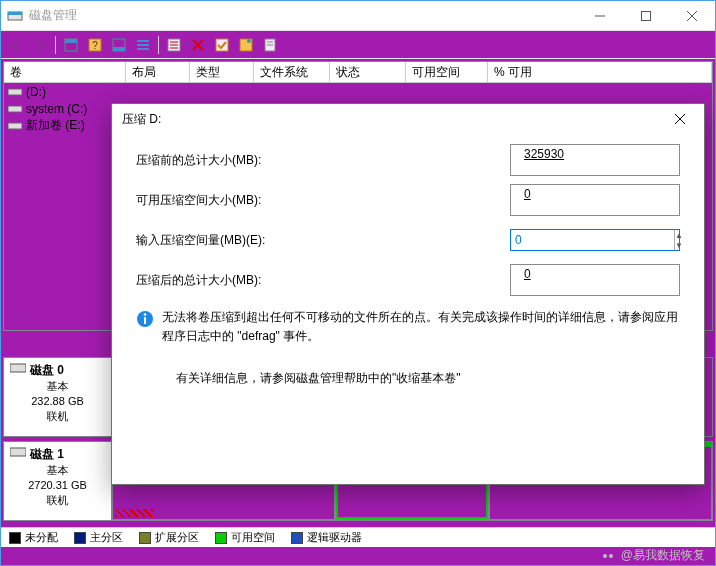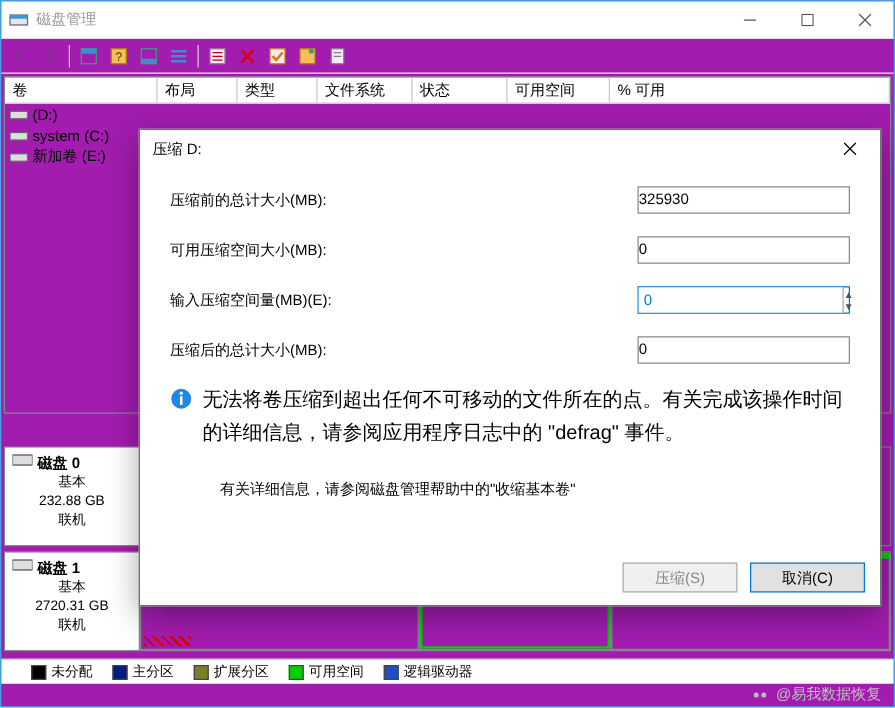--- a/index.html
+++ b/index.html
@@ -38,37 +38,37 @@
   .disk-parts { flex: 1; display: flex; }
   .part { border: 1px solid #828790; border-top-width: 5px; margin: 0; padding: 4px 6px 2px 6px; position: relative; font-size: 11px; line-height: 1.3; overflow: hidden; }
   .part.navy { border-top-color: #001a80; }
   .part.olive { border-top-color: #7a8028; }
   .part.green { border-top-color: #00d000; }
   .part .inner-green { position: absolute; inset: 0; border: 2px solid #00d000; pointer-events: none; }
   .part .hatched { position: absolute; left: 2px; bottom: 2px; width: 38px; height: 8px;
     background: repeating-linear-gradient(45deg, #d00 0 2px, transparent 2px 5px); }
 
   
-  .legend { position: absolute; left: 0; right: 0; bottom: 18px; height: 20px; display: flex; align-items: center; gap: 16px; padding: 0 24px; border-top: 1px solid #ccc; background: #fff; text-align: right; }
+  .legend { position: absolute; left: 0; right: 0; bottom: 18px; height: 20px; display: flex; align-items: center; gap: 16px; padding: 0 8px; border-top: 1px solid #ccc; background: #fff; text-align: right; }
   .legend .lg { display: flex; align-items: center; gap: 4px; font-size: 11px; }
   .legend .sw { width: 12px; height: 12px; border: 1px solid #444; }
   .dialog { position: absolute; left: 110px; top: 102px; width: 594px; height: 382px; background: #fff; border: 1px solid #707070; box-shadow: 0 8px 24px rgba(0,0,0,.35); display: flex; flex-direction: column; }
   .dialog .dtitlebar { height: 30px; display: flex; align-items: center; padding: 0 4px 0 10px; justify-content: center; }
   .dialog .dtitle { flex: 1; }
   .dialog .dclose { width: 40px; height: 26px; display: flex; align-items: center; justify-content: center; cursor: pointer; }
   .dialog .dbody { flex: 1; padding: 6px 24px; }
   .dialog .fld { display: flex; align-items: center; height: 40px; gap: 12px; }
   .dialog .fld label { flex: 1; }
-  .dialog .fld .val { width: 170px; height: 22px; border: 1px solid #7a7a7a; padding: 2px 0; background: #fff; }
+  .dialog .fld .val { width: 170px; height: 32px; border: 1px solid #7a7a7a; padding: 2px 13px; background: #fff; text-decoration: underline; }
   .dialog .fld .val.readonly { border-color: #8a8a8a; }
   .dialog .fld .spinwrap { width: 170px; height: 22px; display: flex; border: 1px solid #0078d7; }
   .dialog .fld .spinwrap input { flex: 1; border: 0; outline: 0; padding: 0 4px; font: inherit; color: #0078d7; }
   .dialog .fld .spinwrap .spins { width: 16px; display: flex; flex-direction: column; border-left: 1px solid #aaa; }
   .dialog .fld .spinwrap .spins .s { flex: 1; display: flex; align-items: center; justify-content: center; cursor: pointer; font-size: 8px; color: #555; }
-  .dialog .infoblock { display: flex; gap: 8px; padding: 8px 0 4px 0; font-size: 16px; line-height: 1.6; }
+  .dialog .infoblock { display: flex; gap: 8px; padding: 8px 0 4px 0; font-size: 12px; line-height: 1.6; }
   .dialog .infoblock .iicon { width: 18px; height: 18px; flex: 0 0 18px; margin-top: 2px; }
   .dialog .dbuttons { height: 44px; display: flex; justify-content: flex-end; align-items: center; gap: 10px; padding: 0 12px; }
   .dialog button { width: 92px; height: 24px; font: inherit; border: 1px solid #adadad; background: #e1e1e1; cursor: pointer; }
   .dialog button.primary { border-color: #0078d7; }
   .dialog button:disabled { color: #888; background: #efefef; cursor: default; }
 
   
   .watermark { position: absolute; right: 10px; bottom: 1px; color: #bfbfbf; font-size: 12px; display: flex; align-items: center; gap: 6px; }
 </style>
 </head>
@@ -331,19 +331,15 @@
               <rect x="8" y="7" width="2" height="7" fill="#fff"></rect>
               <circle cx="9" cy="4.5" r="1.3" fill="#fff"></circle>
             </svg>
         </span>
         <span>无法将卷压缩到超出任何不可移动的文件所在的点。有关完成该操作时间的详细信息，请参阅应用程序日志中的 "defrag" 事件。</span>
       </div>
 
       <div style="padding:20px 0 0 40px;">有关详细信息，请参阅磁盘管理帮助中的"收缩基本卷"</div>
 
     </div>
-    <div class="dbuttons">
-      <button disabled="">压缩(S)</button>
-      <button class="primary">取消(C)</button>
-    </div>
   </div>
 
 </div>
 
 </body></html>

